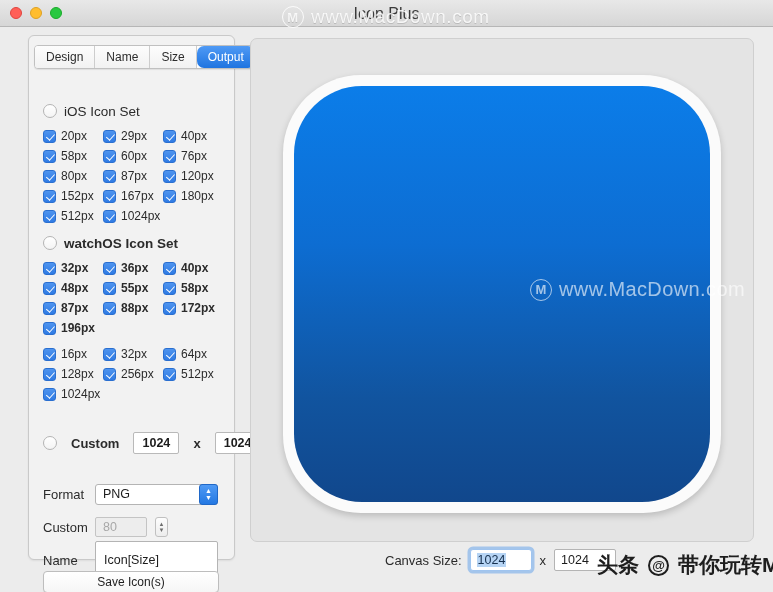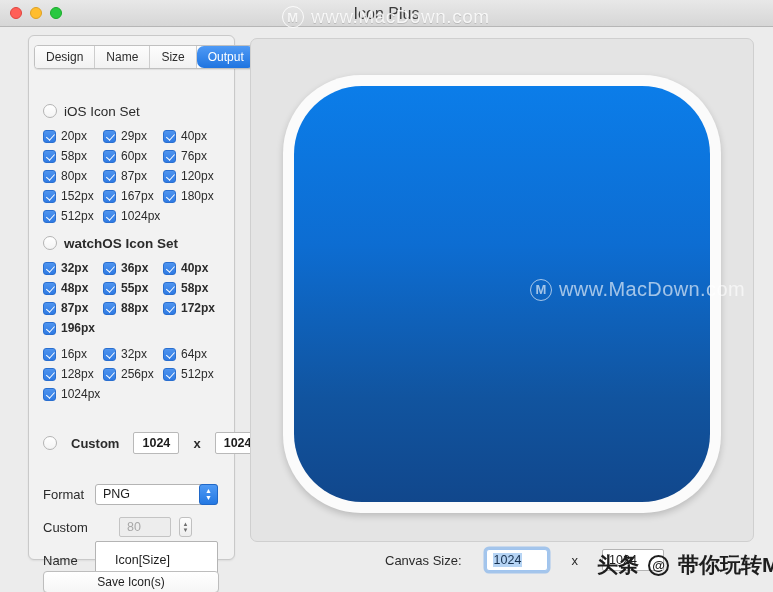--- a/index.html
+++ b/index.html
@@ -187,37 +187,37 @@
     display: flex; flex-direction: column;
     align-items: center; justify-content: center;
     color: #fff; font-size: 7px; line-height: 7px;
   }
   .qfield {
     width: 52px; height: 20px;
     background: #ededed;
     border: 1px solid #c4c4c4;
     border-radius: 2px;
     display: flex; align-items: center; padding-left: 7px;
-    font-size: 12.5px; color: #a8a8a8; margin-left: 24px;
+    font-size: 12.5px; color: #a8a8a8;
   }
   .stepper-g {
     width: 13px; height: 20px; margin-left: 8px;
     background: linear-gradient(to bottom,#fdfdfd,#ededed);
     border: 1px solid #c0c0c0;
     border-radius: 3px;
     display: flex; flex-direction: column;
     align-items: center; justify-content: center;
     color: #6e6e6e; font-size: 6px; line-height: 6px;
   }
   .namefield {
     width: 123px; height: 38px;
     background: #fff;
     border: 1px solid #b4b4b4;
     border-radius: 2px;
-    display: flex; align-items: center; padding-left: 19px;
+    display: flex; align-items: center; padding-left: 8px;
     font-size: 12.5px; color: #1c1c1c;
   }
   .save-btn {
     position: absolute; left: 14px; top: 535px;
     width: 176px; height: 22px;
     background: linear-gradient(to bottom,#ffffff,#f6f6f6);
     border: 1px solid #bdbdbd;
     border-radius: 4px;
     font-size: 12px; color: #1e1e1e;
     display: flex; align-items: center; justify-content: center;
@@ -243,21 +243,21 @@
   }
   .icon-art {
     width: 100%; height: 100%;
     border-radius: 68px;
     background: linear-gradient(to bottom, #0b7de9 0%, #0d6dd2 38%, #11549f 75%, #11478c 100%);
   }
 
   
   .bottombar {
     position: absolute; left: 385px; top: 549px;
-    display: flex; align-items: center; gap: 24px;
+    display: flex; align-items: center; gap: 8px;
     font-size: 13px; color: #2b2b2b;
   }
   .canvas-field {
     width: 62px; height: 22px;
     background: #fff;
     border: 1px solid #9fc4ef;
     border-radius: 3px;
     box-shadow: 0 0 0 2.5px rgba(106,165,235,0.55);
     display: flex; align-items: center; padding-left: 6px;
   }

